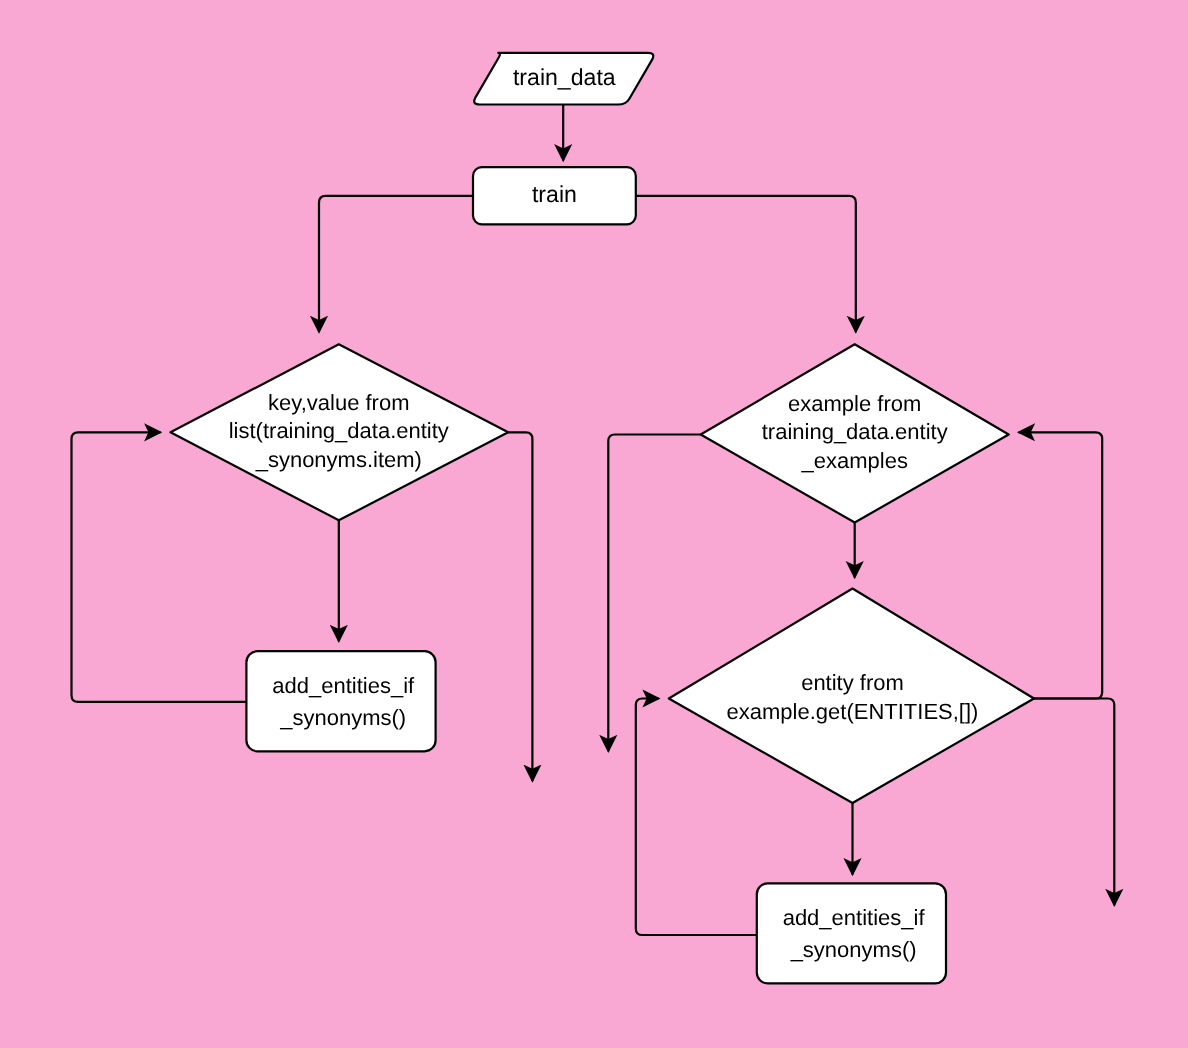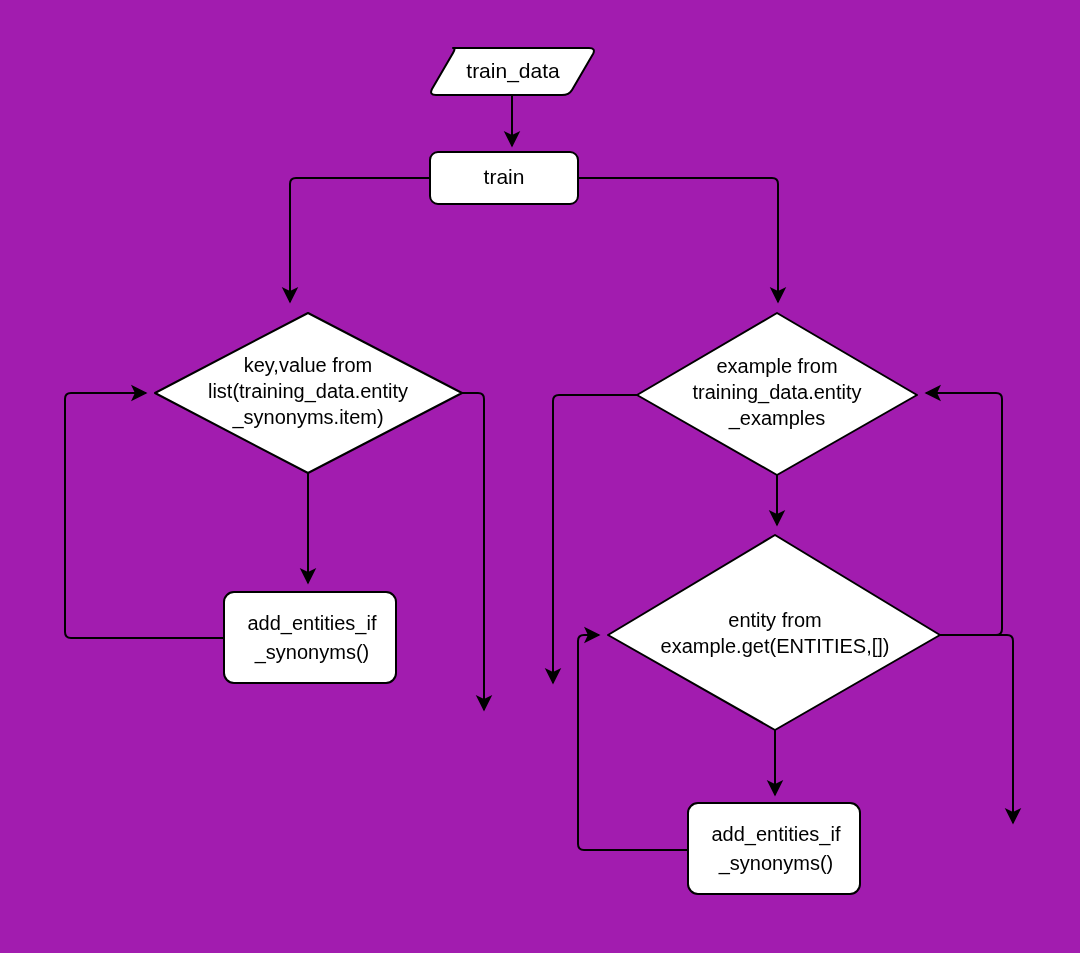--- a/index.html
+++ b/index.html
@@ -10,21 +10,21 @@
   body {
     width: 1080px;
     height: 953px;
     font-family: "Liberation Sans", sans-serif;
     overflow: hidden;
   }
   #flowchart-root {
     position: relative;
     width: 1080px;
     height: 953px;
-    background: #a21caf;
+    background: #f9a8d4;
   }
   svg#flow-svg {
     position: absolute;
     top: 0;
     left: 0;
     width: 1080px;
     height: 953px;
     display: block;
   }
   .node-shape {

